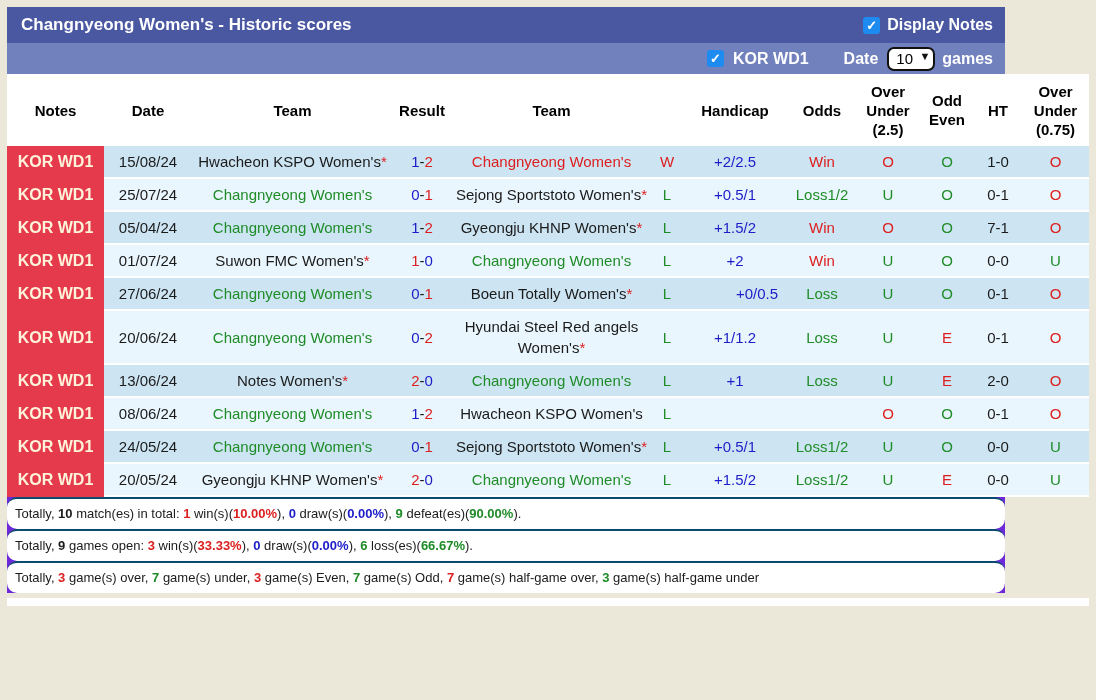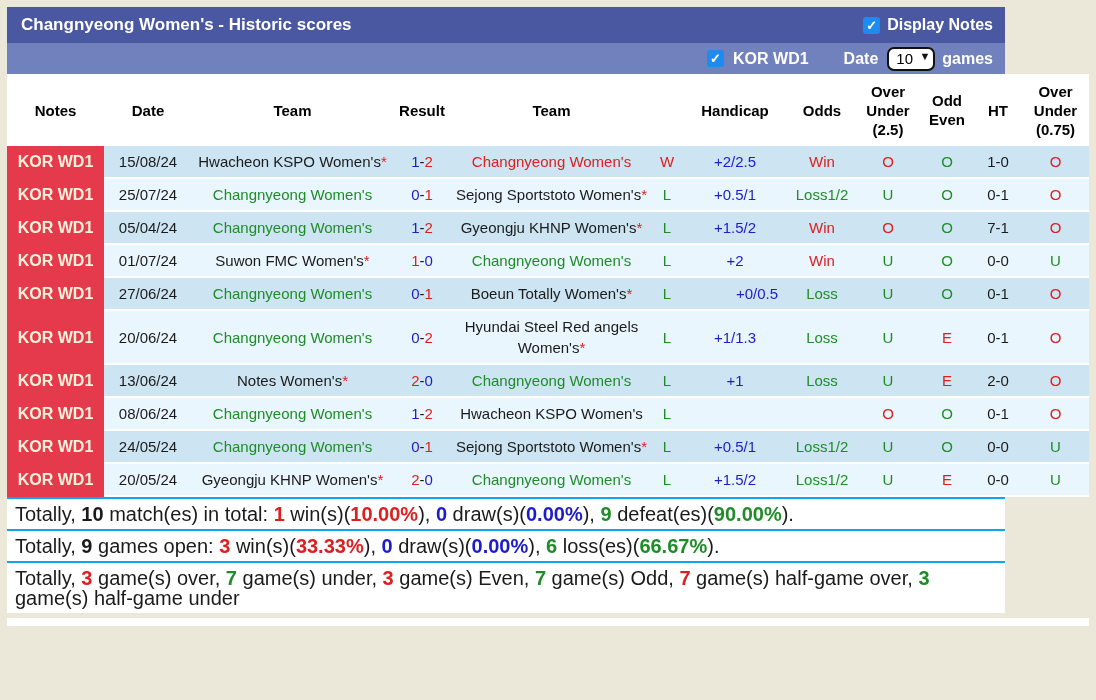--- a/index.html
+++ b/index.html
@@ -66,22 +66,23 @@
   tbody tr.even td { background:#eaf6fd; }
   tbody td.c-match {
     background:#e5394c !important; color:#fdf3da; font-weight:bold;
     font-size:16px; border-bottom:2px solid #e5394c;
   }
   .star { color:#dc2020; }
   .dash { color:#1b1b1b; }
 
   
   .footer-line {
-    background:#fff; font-size:20px; padding:5px 8px; line-height:20px;
-    border-top:2px solid #0ea5e9;
+    background:#fff; font-size:13px; padding:5px 8px; line-height:20px;
+    border-top:2px solid #0c4a6e;
+    border-radius:10px;
   }
   .bottom-strip-gap { height:5px; background:#ebe7d9; }
   .bottom-strip { height:8px; background:#fff; width:1082px; margin:0 auto; }
 </style>
 </head>
 <body>
 
 <div class="page">
   <div class="panel">
 
@@ -211,21 +212,21 @@
             <td class="c-ht">0-1</td>
             <td class="c-ou075"><span style="color: rgb(220, 32, 32);">O</span></td>
           </tr>
           <tr class="even">
             <td class="c-match">KOR WD1</td>
             <td class="c-date">20/06/24</td>
             <td class="c-team"><span class="team-name" style="color: rgb(31, 140, 40);">Changnyeong Women's</span></td>
             <td class="c-result"><span style="color: rgb(28, 28, 200);">0</span><span class="dash">-</span><span style="color: rgb(220, 32, 32);">2</span></td>
             <td class="c-team"><span class="team-name" style="color: rgb(27, 27, 27);">Hyundai Steel Red angels Women's</span><span class="star">*</span></td>
             <td class="c-wl"><span style="color: rgb(31, 140, 40);">L</span></td>
-            <td class="c-handicap"><span style="color: rgb(28, 28, 200);">+1/1.3</span></td>
+            <td class="c-handicap"><span style="color: rgb(28, 28, 200);">+1/1.2</span></td>
             <td class="c-odds"><span style="color: rgb(31, 140, 40);">Loss</span></td>
             <td class="c-ou25"><span style="color: rgb(31, 140, 40);">U</span></td>
             <td class="c-oddeven"><span style="color: rgb(220, 32, 32);">E</span></td>
             <td class="c-ht">0-1</td>
             <td class="c-ou075"><span style="color: rgb(220, 32, 32);">O</span></td>
           </tr>
           <tr class="odd">
             <td class="c-match">KOR WD1</td>
             <td class="c-date">13/06/24</td>
             <td class="c-team"><span class="team-name" style="color: rgb(27, 27, 27);">Notes Women's</span><span class="star">*</span></td>

